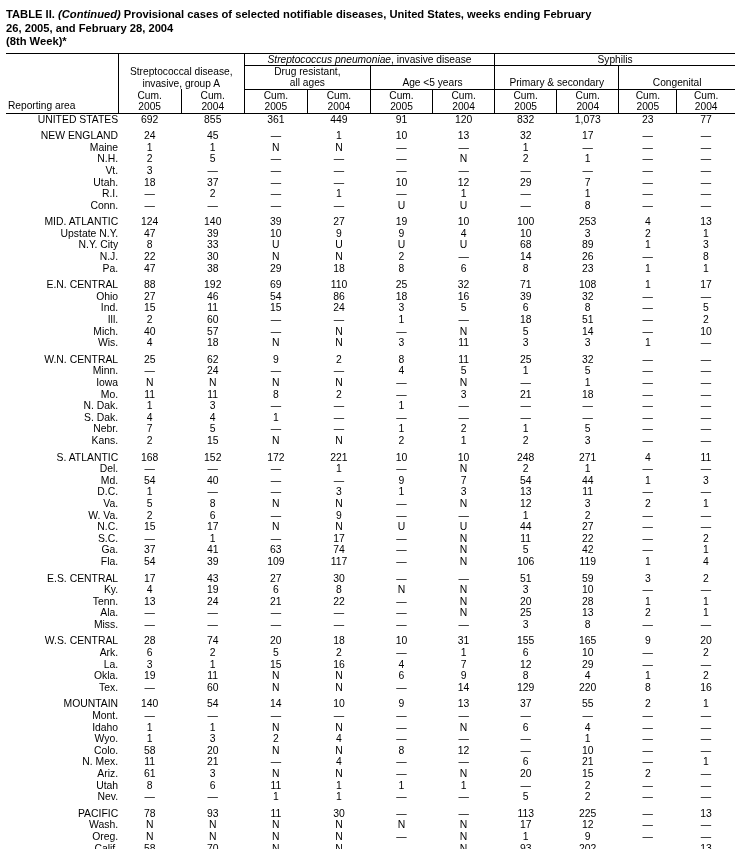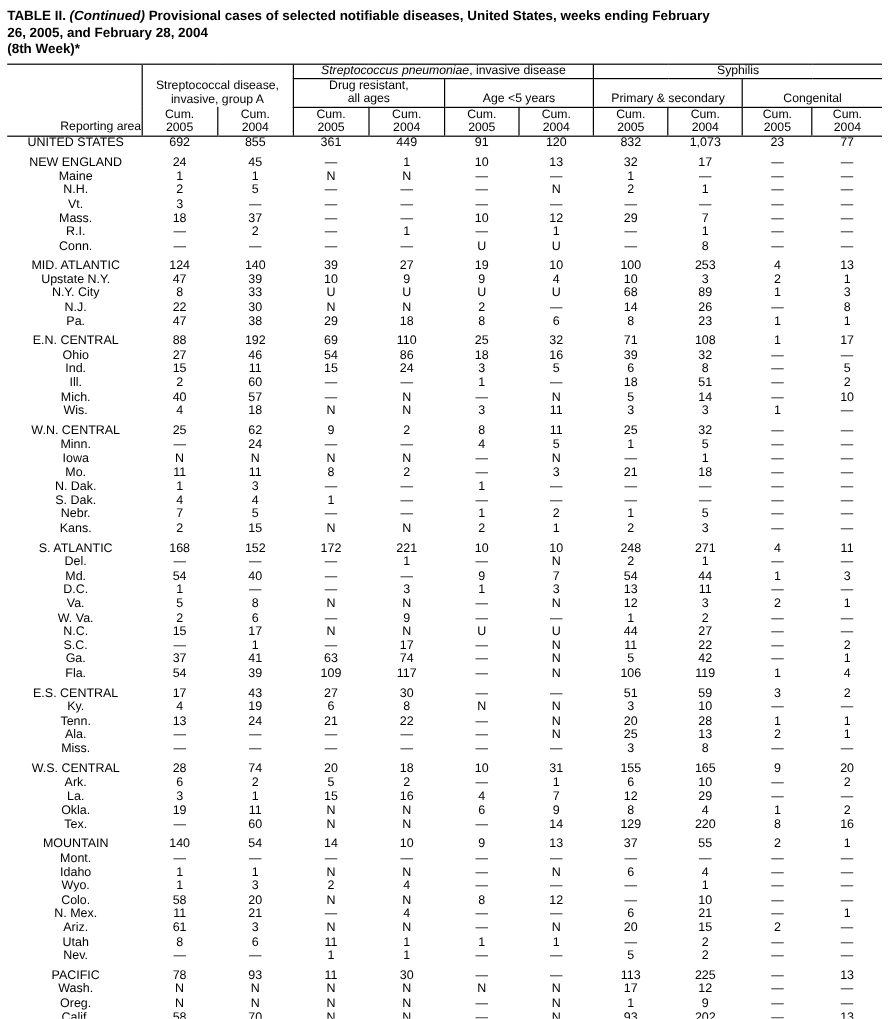--- a/index.html
+++ b/index.html
@@ -46,41 +46,41 @@
   }
 
   
   thead th {
     font-size: 10.2px;
     line-height: 11.4px;
     text-align: center;
     padding: 1px 2px 1px 2px;
   }
   thead th.lbl-reporting {
-    text-align: right;
+    text-align: left;
     vertical-align: bottom;
     padding-left: 2px;
     padding-bottom: 1px;
   }
   .bb { border-bottom: 1.1px solid #000; }
   .bl { border-left: 1.1px solid #000; }
   .italicsp { font-style: italic; }
 
   .hdr-rule-top { border-top: 1.3px solid #000; }
   .hdr-rule-bot { border-bottom: 1.3px solid #000; }
 
   
   tbody td {
     font-size: 10.4px;
     line-height: 11.6px;
     height: 11.6px;
     padding: 0;
   }
   tbody td.area {
-    text-align: center;
+    text-align: right;
     padding-left: 2px;
     white-space: nowrap;
     margin-top: 35px;
   }
   tbody td.num {
     text-align: center;
   }
   tr.group-gap td {
     height: 5px;
     line-height: 5px;
@@ -249,21 +249,21 @@
           <td class="num">—</td>
           <td class="num">—</td>
           <td class="num">—</td>
           <td class="num">—</td>
           <td class="num">—</td>
           <td class="num">—</td>
           <td class="num">—</td>
           <td class="num">—</td>
         </tr>
         <tr>
-          <td class="area">Mass.</td>
+          <td class="area">Utah.</td>
           <td class="num">18</td>
           <td class="num">37</td>
           <td class="num">—</td>
           <td class="num">—</td>
           <td class="num">10</td>
           <td class="num">12</td>
           <td class="num">29</td>
           <td class="num">7</td>
           <td class="num">—</td>
           <td class="num">—</td>

